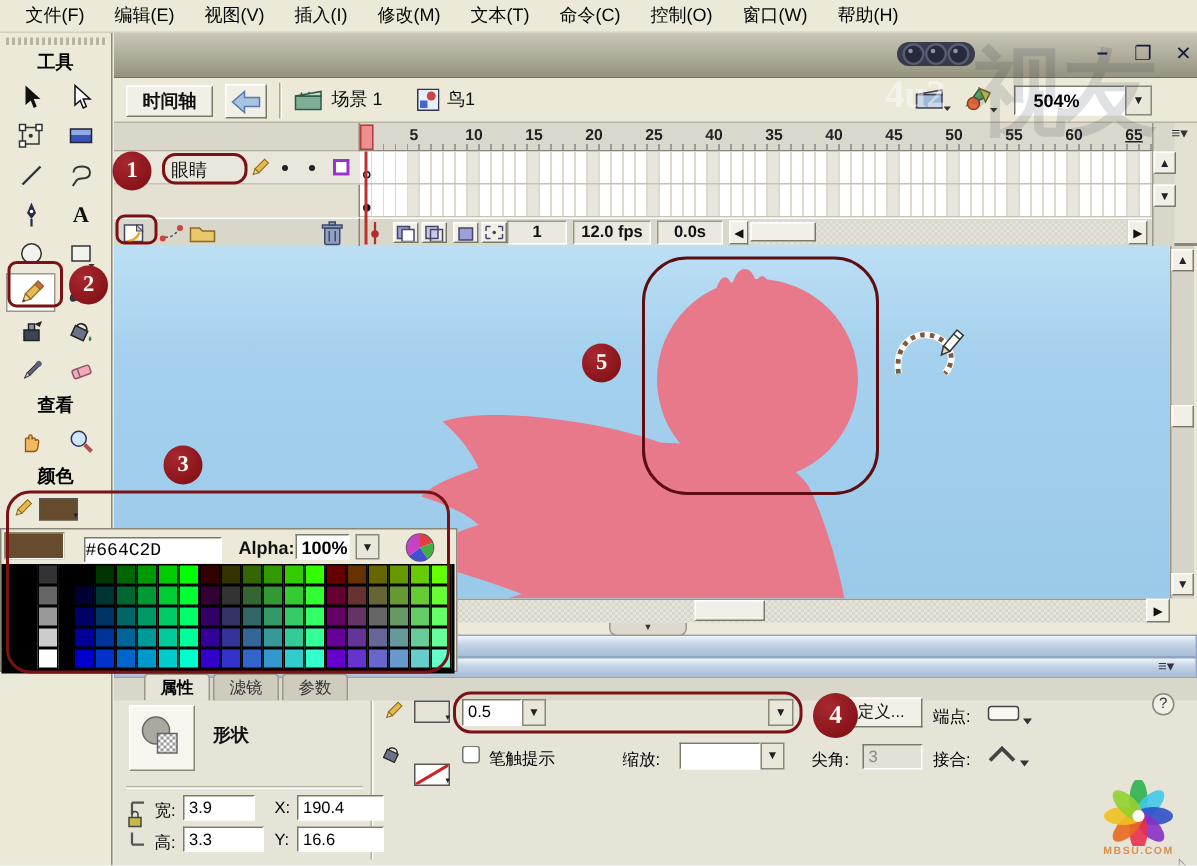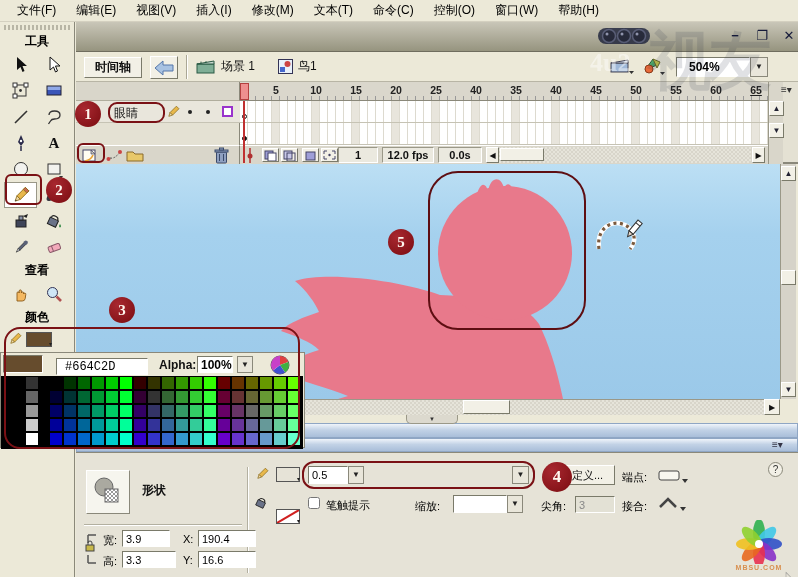--- a/index.html
+++ b/index.html
@@ -114,21 +114,21 @@
 #help-btn { left:768px; top:462px; width:15px; height:15px; border:1px solid #8A887A; border-radius:50%; background:#F2F0E6; font-size:10px; text-align:center; line-height:13px; color:#333; }
 #stroke-hint-cb { left:308px; top:497px; width:12px; height:12px; }
 
 #mbsu { left:728px; top:520px; width:62px; height:54px; z-index:6; }
 #mbsu .txt { position:absolute; left:0; top:44px; width:62px; text-align:center; font-size:7px; letter-spacing:1px; color:#D89050; font-weight:bold; }
 #mbsu .tri { position:absolute; right:-2px; top:50px; font-size:8px; color:#888; }
 
 
 #cpopup { left:0; top:352px; width:305px; height:96px; background:#ECE9D8; border:1px solid #8A887A; z-index:50; }
 #cp-swatch { left:2px; top:2px; width:40px; height:18px; border:1px solid; border-color:#7A7A6A #FFF #FFF #7A7A6A; position:absolute; }
-#cp-hex { position:absolute; left:55px; top:5px; width:92px; height:17px; font-size:12px; font-family:"Liberation Mono","DejaVu Sans Mono",monospace; padding-left:8px; }
+#cp-hex { position:absolute; left:55px; top:5px; width:92px; height:17px; font-size:12px; font-family:"Liberation Mono","DejaVu Sans Mono",monospace; padding-left:0; }
 #cp-alpha-label { position:absolute; left:158px; top:5px; font-size:12px; font-weight:bold; }
 #cp-alpha { position:absolute; left:196px; top:3px; width:36px; height:17px; font-size:12px; font-weight:bold; padding-left:3px; }
 #cp-alpha-dd { position:absolute; left:236px; top:3px; width:16px; height:17px; line-height:15px; }
 #cp-wheel { position:absolute; left:268px; top:1px; }
 #cp-palette { position:absolute; left:0; top:23px; width:302px; height:73px; background:#000; }
 .pal-cell { position:absolute; width:14px; height:14px; border:1px solid #000; }
 
 
 .anno { position:absolute; border:2px solid #7A1115; border-radius:8px; z-index:60; pointer-events:none; }
 .callout { position:absolute; width:26px; height:26px; border-radius:50%; background:radial-gradient(circle at 35% 30%,#A82830,#7A0C10); color:#FFF8F0; font-weight:bold; font-size:15px; text-align:center; line-height:26px; z-index:70; font-family:"Liberation Serif","DejaVu Serif",serif; }
@@ -478,20 +478,25 @@
   <div id="hscroll" class="abs"></div>
   <div id="hthumb" class="abs btn3d"></div>
   <div class="abs btn3d" style="left:764px; top:399px; width:16px; height:16px; font-size:8px; text-align:center; line-height:15px;">▶</div>
 
   <div id="collapse-tab" class="abs">▼</div>
   <div id="panelbar1" class="abs panelbar"></div>
   <div id="panelbar2" class="abs panelbar"></div>
   <div id="props-menu" class="abs">≡▾</div>
 
   <div id="props" class="abs"></div>
+  <div id="props-tabs" class="abs">
+    <span class="ptab active">属性</span>
+    <span class="ptab">滤镜</span>
+    <span class="ptab">参数</span>
+  </div>
   <div id="shape-preview" class="abs">
     <svg width="42" height="42">
       <circle cx="17" cy="16" r="9" fill="#AAA9A0" stroke="#666"></circle>
       <defs>
           <pattern id="chk" width="4" height="4" patternUnits="userSpaceOnUse">
             <rect width="2" height="2" fill="#999"></rect>
             <rect x="2" y="2" width="2" height="2" fill="#999"></rect>
             <rect x="2" width="2" height="2" fill="#fff"></rect>
             <rect y="2" width="2" height="2" fill="#fff"></rect>
           </pattern>

